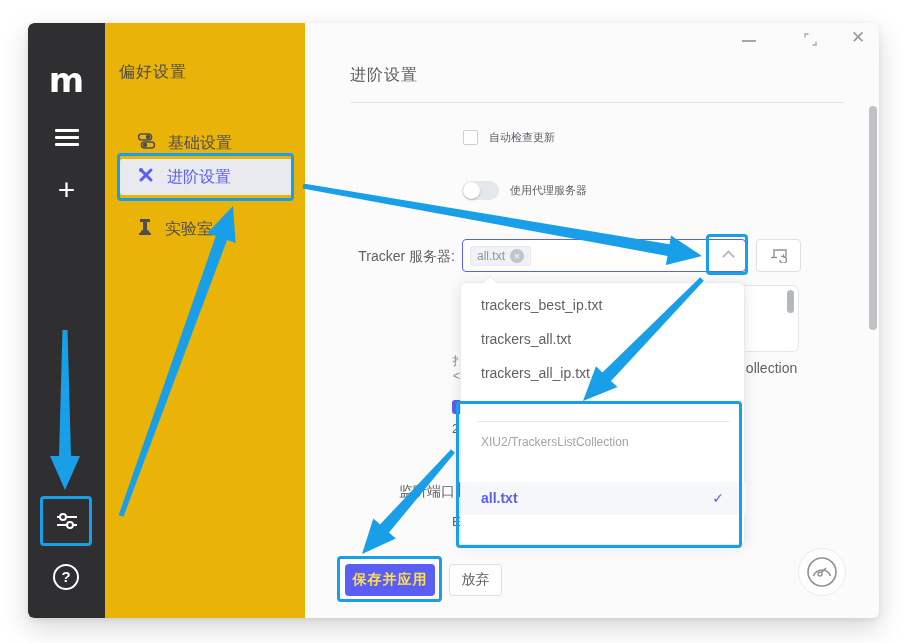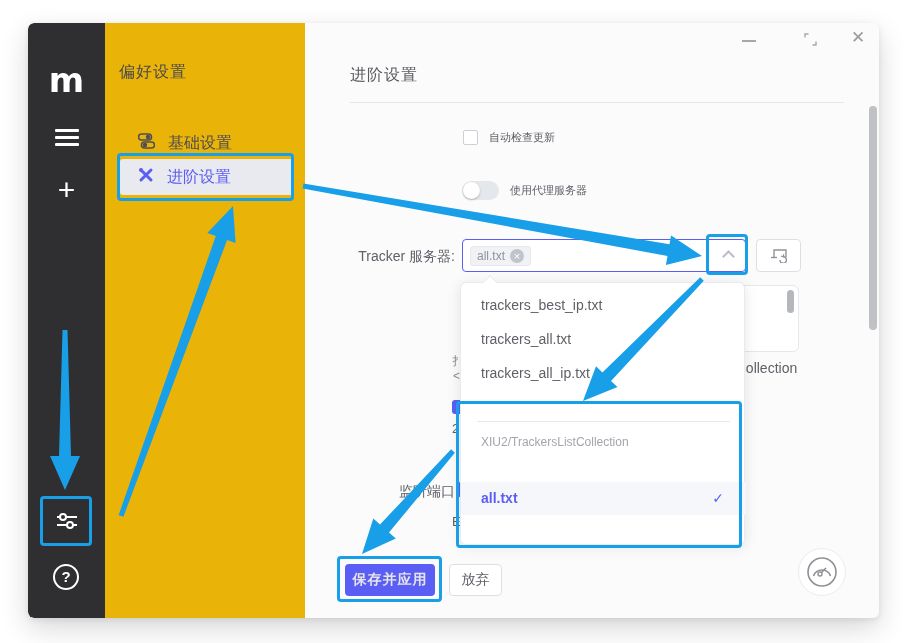--- a/index.html
+++ b/index.html
@@ -66,21 +66,21 @@
   .dropdown{position:absolute;left:155px;top:259px;width:285px;height:263px;background:#fff;border:1px solid #E8EAF0;border-radius:6px;
             box-shadow:0 2px 14px rgba(0,0,0,.10);text-decoration:underline;}
   .dd-caret{position:absolute;left:24px;top:-6px;width:10px;height:10px;background:#fff;border-left:1px solid #E8EAF0;border-top:1px solid #E8EAF0;transform:rotate(45deg);}
   .dd-item{position:absolute;left:0;width:285px;height:33px;line-height:33px;padding-left:20px;font-size:14px;color:#5E6166;cursor:pointer;}
   .dd-divider{position:absolute;left:16px;top:138px;width:253px;border-top:1px solid #E6E8EC;}
   .dd-group{position:absolute;left:20px;top:152px;font-size:12px;color:#A2A5AB;}
   .dd-item.sel{background:#F5F7FA;color:var(--purple);font-weight:700;}
   .dd-check{position:absolute;right:22px;top:0;color:var(--purple);font-weight:700;font-size:14px;}
 
   .save-btn{position:absolute;left:40px;top:541px;width:90px;height:32px;background:var(--purple);border:none;border-radius:4px;
-            color:#e5e5e5;font-size:14px;font-weight:700;letter-spacing:1px;}
+            color:#fde047;font-size:14px;font-weight:700;letter-spacing:1px;}
   .discard-btn{position:absolute;left:144px;top:541px;width:53px;height:32px;background:#fff;border:1px solid #DCDFE6;border-radius:4px;
                color:#5E6166;font-size:14px;}
   .gauge-btn{position:absolute;left:493px;top:525px;width:48px;height:48px;border:1px solid #ECECEE;border-radius:50%;
              display:flex;align-items:center;justify-content:center;background:#fff;}
 
   
   #ann-layer{position:absolute;left:0;top:0;width:906px;height:643px;pointer-events:none;z-index:40;}
   .ann-box{position:absolute;border:3px solid var(--ann);border-radius:4px;}
   #arrow-svg{position:absolute;left:0;top:0;z-index:41;pointer-events:none;}
 </style>
@@ -132,20 +132,31 @@
             <g stroke="#5B5EF4" stroke-width="3" stroke-linecap="round">
               <line x1="3" y1="3" x2="13" y2="13"></line>
               <line x1="13" y1="3" x2="3" y2="13"></line>
             </g>
             <circle cx="3" cy="3" r="2" fill="#5B5EF4"></circle>
           </svg>
         </span>
         <span>进阶设置</span>
       </div>
 
+      <div class="pref-item" style="top:188px">
+        <span>
+          <svg width="14" height="16" viewBox="0 0 14 16">
+            <rect x="2" y="0" width="10" height="3" fill="#4E4E52"></rect>
+            <rect x="5" y="3" width="4" height="8" fill="#4E4E52"></rect>
+            <path d="M2 14 L4 11 H10 L12 14 Z" fill="#4E4E52"></path>
+            <rect x="1" y="14" width="12" height="2" fill="#4E4E52"></rect>
+          </svg>
+        </span>
+        <span>实验室</span>
+      </div>
     </div>
 
     <div class="main">
       <div class="winctl ctl-min">
           <i></i>
         </div>
       <div class="winctl ctl-max">
         <svg width="13" height="13" viewBox="0 0 13 13">
           <g stroke="#A8A8AB" stroke-width="1.4" fill="none">
             <polyline points="1,4.5 1,1 4.5,1"></polyline>

